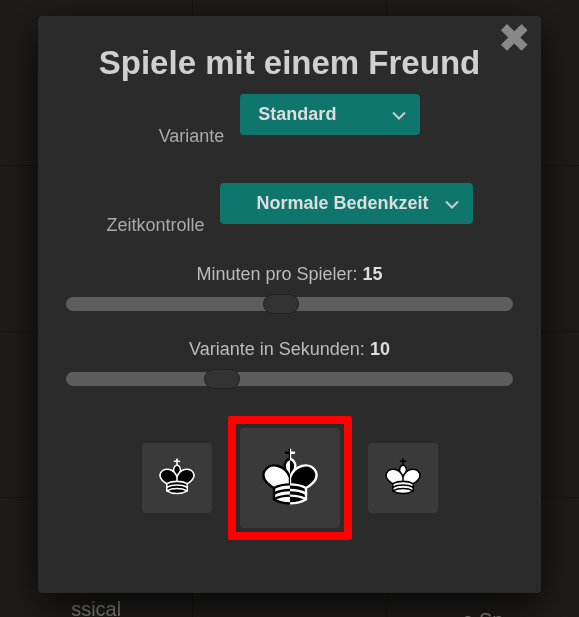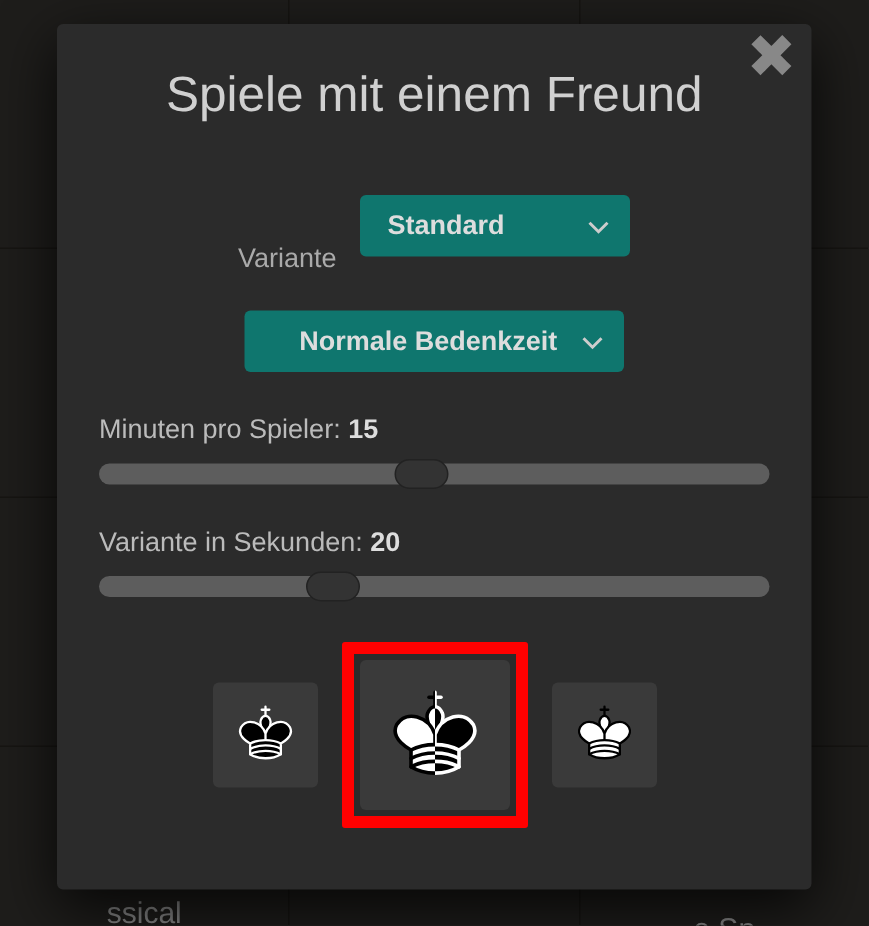--- a/index.html
+++ b/index.html
@@ -58,23 +58,22 @@
       position: absolute;
       top: 2px;
       right: 10px;
       font-size: 40px;
       color: #888;
       cursor: pointer;
       line-height: 1;
     }
     .modal-title {
       font-size: 33px;
-      font-weight: 400;
+      font-weight: 700;
       color: #d0d0d0;
-      margin-bottom: 36px;
     }
     .row {
       display: flex;
       align-items: center;
       gap: 16px;
       margin-bottom: 24px;
     }
     .row-label {
       font-size: 18px;
       color: #aaa;
@@ -95,21 +94,21 @@
     }
     .select.wide { min-width: 228px; padding-left: 36px; }
     .chev {
       position: absolute;
       right: 14px;
       top: 50%;
       transform: translateY(-50%);
     }
     .slider-section {
       width: 100%;
-      text-align: left;
+      text-align: center;
       margin-top: 4px;
     }
     .slider-label {
       font-size: 18px;
       color: #bbb;
       margin-bottom: 12px;
     }
     .slider-label b { color: #ddd; font-weight: 700; }
     .slider-track {
       position: relative;
@@ -206,20 +205,21 @@
       <span>Standard</span>
       <span class="chev">
         <svg width="14" height="10" viewBox="0 0 14 10">
             <path d="M1 2 L7 8 L13 2" stroke="#ccc" stroke-width="2" fill="none"></path>
           </svg>
       </span>
     </div>
   </div>
 
   <div class="row">
+    <div class="row-label">Zeitkontrolle</div>
     <div class="select wide">
       <span>Normale Bedenkzeit</span>
       <span class="chev">
         <svg width="14" height="10" viewBox="0 0 14 10">
             <path d="M1 2 L7 8 L13 2" stroke="#ccc" stroke-width="2" fill="none"></path>
           </svg>
       </span>
     </div>
   </div>
 
@@ -229,21 +229,21 @@
       <b>15</b>
     </div>
     <div class="slider-track">
       <div class="slider-thumb" style="left:48%"></div>
     </div>
   </div>
 
   <div class="slider-section">
     <div class="slider-label">
       <span>Variante in Sekunden:</span>
-      <b>20</b>
+      <b>10</b>
     </div>
     <div class="slider-track">
       <div class="slider-thumb" style="left:35%"></div>
     </div>
   </div>
 
   <div class="color-row">
     <div class="color-btn small">
       <span>
         <svg width="46" height="46" viewBox="0 0 45 45">

